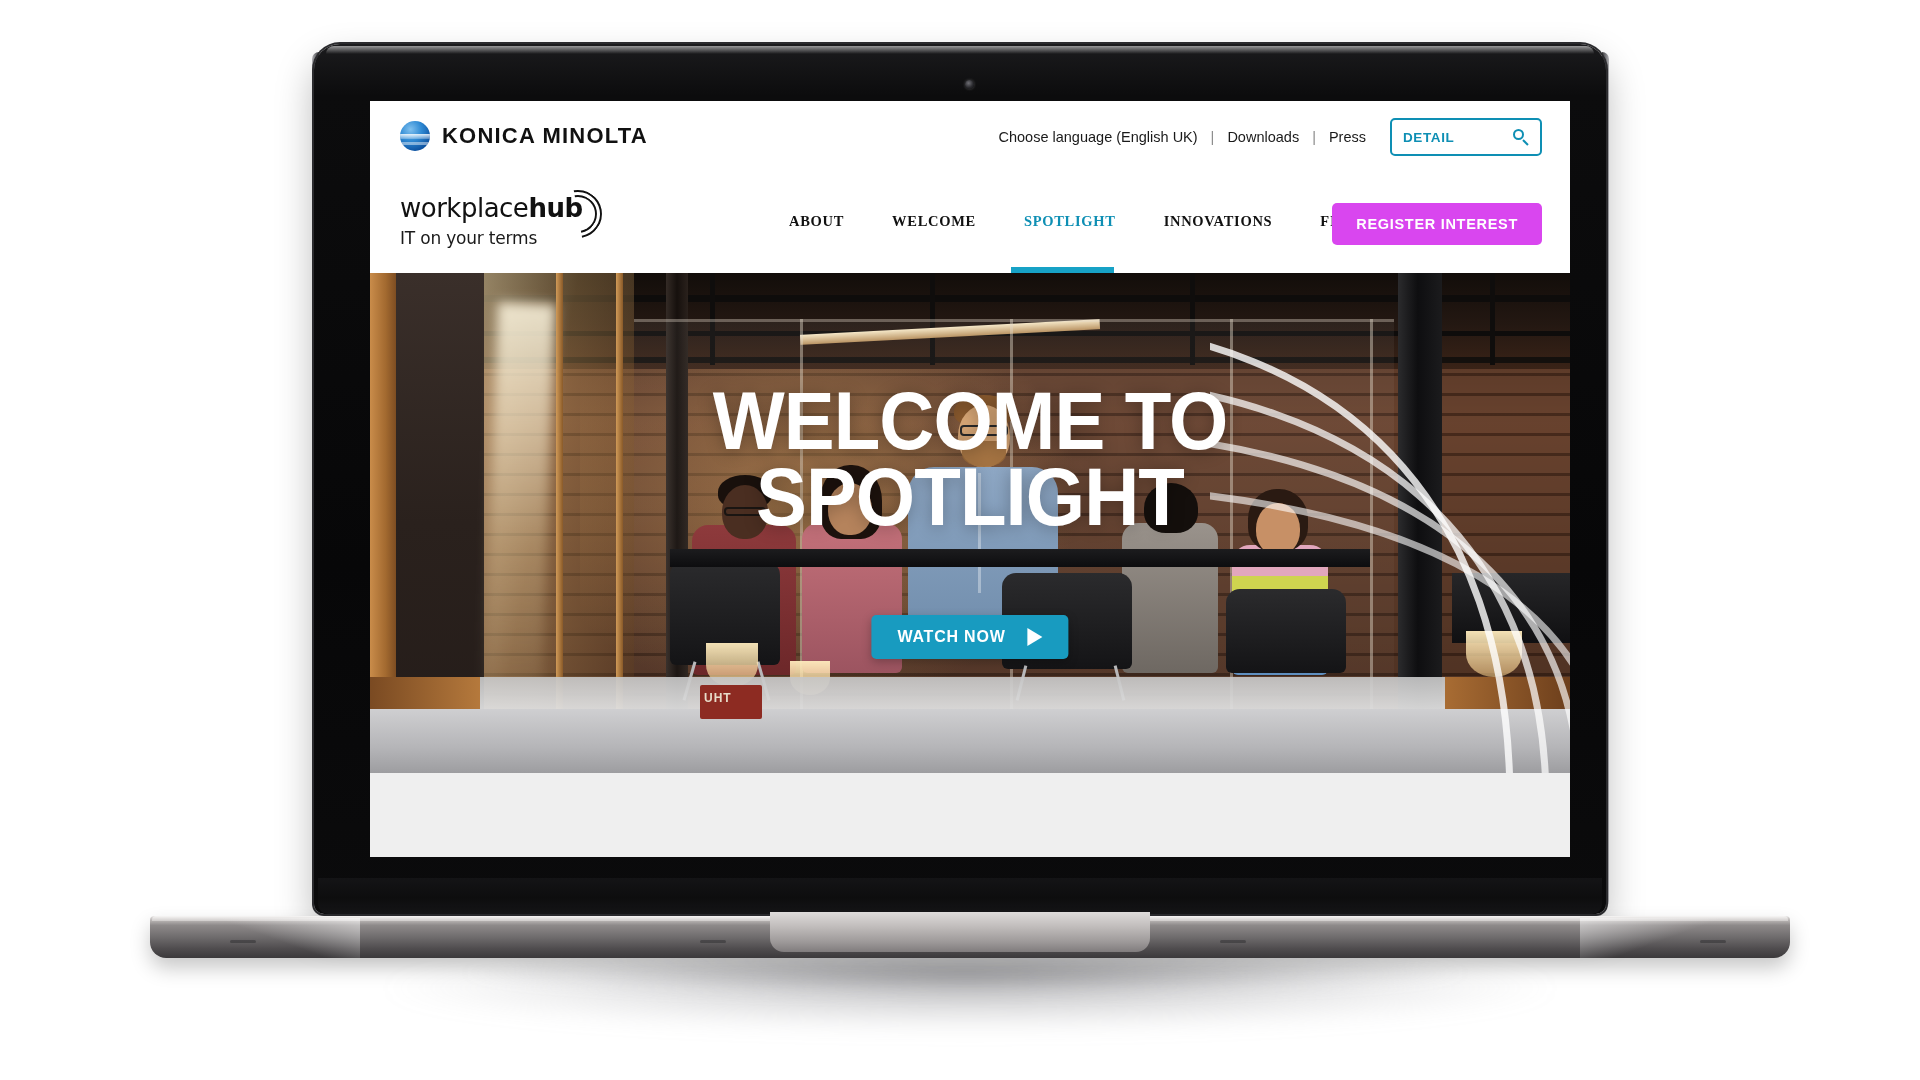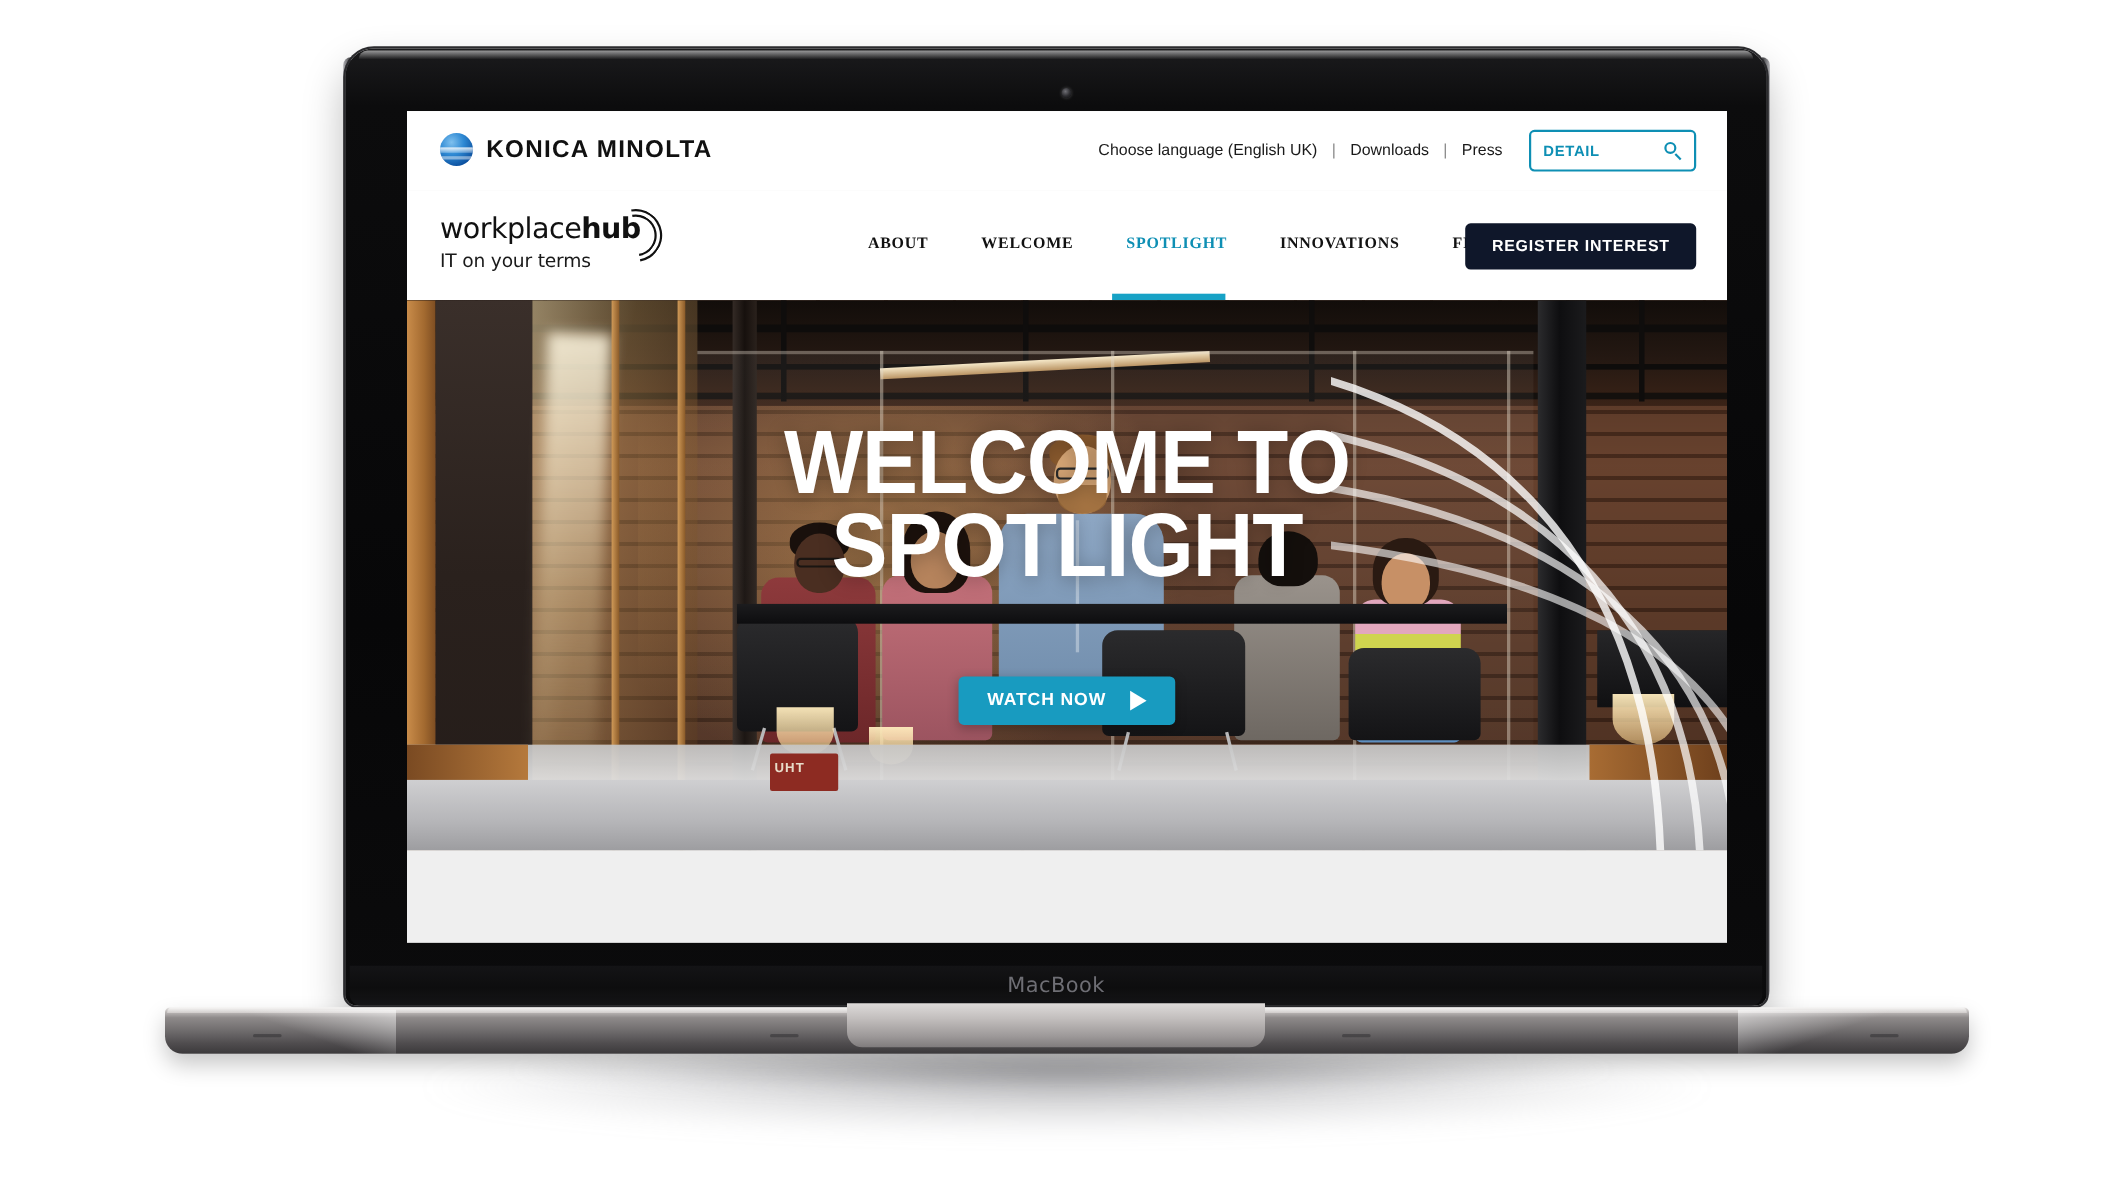--- a/index.html
+++ b/index.html
@@ -118,21 +118,21 @@
   .wph-arcs{position:absolute;left:155px;top:-4px;width:46px;height:46px;}
   .wph-arcs span{position:absolute;border:2px solid #111;border-radius:50%;border-left-color:transparent;border-bottom-color:transparent;}
   .arc1{left:4px;top:4px;width:34px;height:34px;transform:rotate(35deg);}
   .arc2{left:-1px;top:-1px;width:44px;height:44px;transform:rotate(35deg);border-width:2px;}
 
   .nav-items{position:absolute;left:395px;top:40px;display:flex;align-items:center;gap:0;font-family:Liberation Serif, serif;}
   .nav-item{font-size:14.5px;font-weight:700;letter-spacing:.7px;color:#111;padding:0 24px;white-space:nowrap;}
   .nav-item.active{color:#0e8fb4;}
   .nav-underline{position:absolute;left:641px;top:166px;width:103px;height:6px;background:#17a2c6;}
   .register-btn{
-    position:absolute;right:28px;top:30px;height:42px;padding:0 24px;border-radius:5px;background:#0f172a;
+    position:absolute;right:28px;top:30px;height:42px;padding:0 24px;border-radius:5px;background:#d946ef;
     display:flex;align-items:center;justify-content:center;color:#fff;font-size:14.5px;font-weight:700;letter-spacing:.7px;white-space:nowrap;
   }
 
   
   .hero{position:absolute;left:0;top:172px;width:1200px;height:500px;overflow:hidden;background:#2a1d16;}
   .hero-photo{position:absolute;inset:0;}
 
   
   .brickwall{position:absolute;left:0;top:0;width:1200px;height:500px;
     background:
@@ -416,21 +416,20 @@
       <div class="watch-btn">
         <span>WATCH NOW</span>
         <span class="play-tri"></span>
       </div>
     </div>
 
     <div class="below"></div>
   </div>
 
   <div class="chin"></div>
-  <div class="chin-label">MacBook</div>
 
   <div class="base"></div>
   <div class="base-top-hi"></div>
   <div class="base-l-taper"></div>
   <div class="base-r-taper"></div>
   <div class="hinge"></div>
   <div class="notch" style="left:230px;"></div>
   <div class="notch" style="left:700px;"></div>
   <div class="notch" style="left:1220px;"></div>
   <div class="notch" style="left:1700px;"></div>

